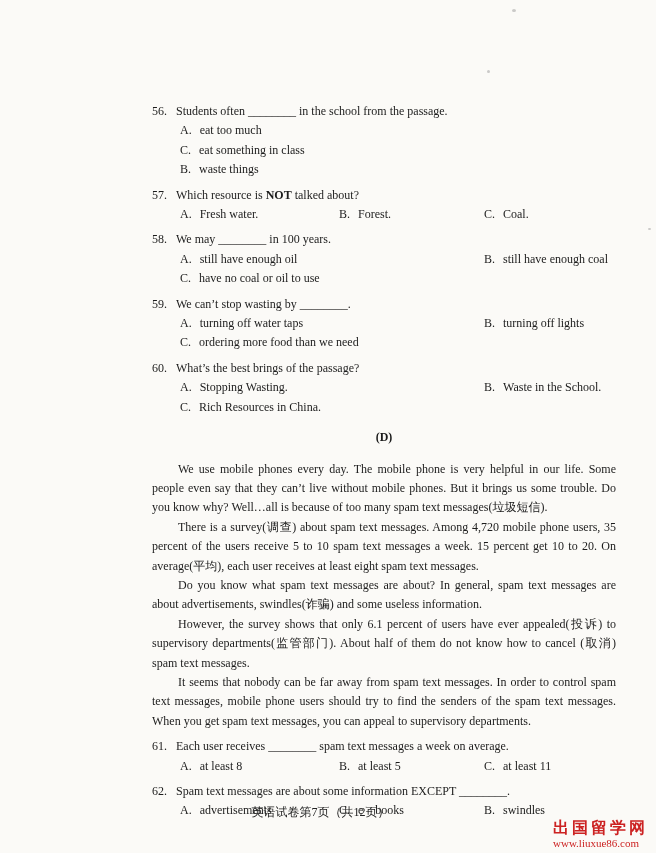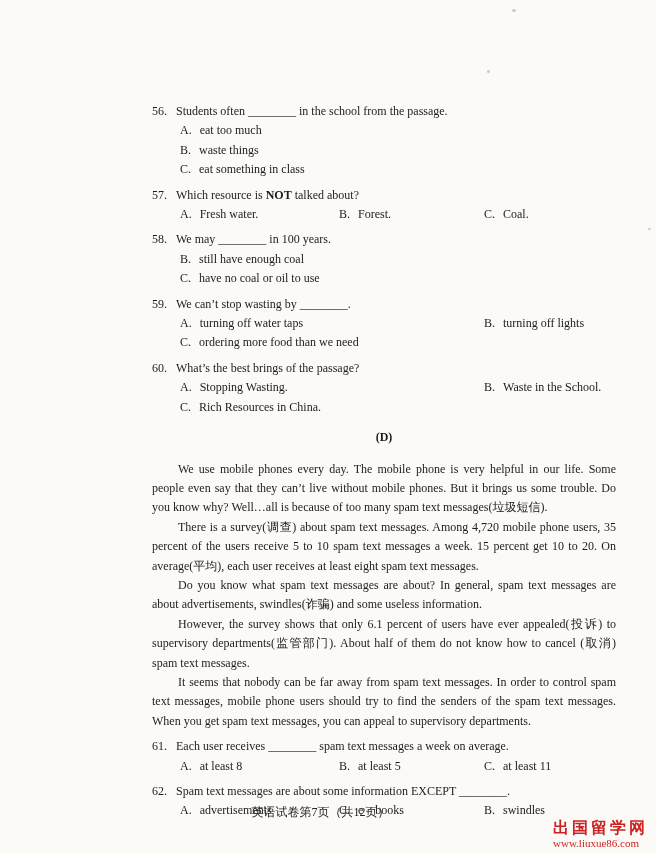--- a/index.html
+++ b/index.html
@@ -69,24 +69,24 @@
     <div class="q">
       <div class="qrow">
         <span class="qnum">56.</span>
         <span class="qstem">Students often ________ in the school from the passage.</span>
       </div>
       <div class="opts">
         <div class="opt-line">
           <span class="olabel">A.</span><span>eat too much</span>
         </div>
         <div class="opt-line">
+          <span class="olabel">C.</span><span>eat something in class</span>
+        </div>
+        <div class="opt-line">
           <span class="olabel">B.</span><span>waste things</span>
-        </div>
-        <div class="opt-line">
-          <span class="olabel">C.</span><span>eat something in class</span>
         </div>
       </div>
     </div>
 
     <div class="q">
       <div class="qrow">
         <span class="qnum">57.</span>
         <span class="qstem"><span>Which resource is </span><b>NOT</b><span> talked about?</span></span>
       </div>
       <div class="opts cols3">
@@ -101,20 +101,23 @@
         </div>
       </div>
     </div>
 
     <div class="q">
       <div class="qrow">
         <span class="qnum">58.</span>
         <span class="qstem">We may ________ in 100 years.</span>
       </div>
       <div class="opts cols2">
+        <div>
+          <span class="olabel">A.</span><span>still have enough oil</span>
+        </div>
         <div>
           <span class="olabel">B.</span><span>still have enough coal</span>
         </div>
       </div>
       <div class="opts">
         <div class="opt-line">
           <span class="olabel">C.</span><span>have no coal or oil to use</span>
         </div>
       </div>
     </div>

